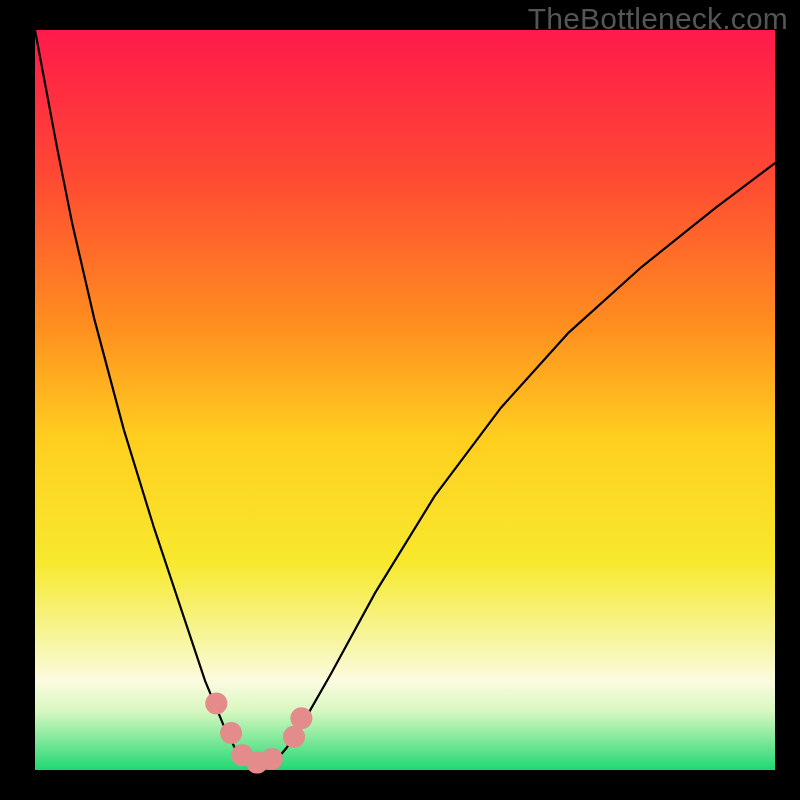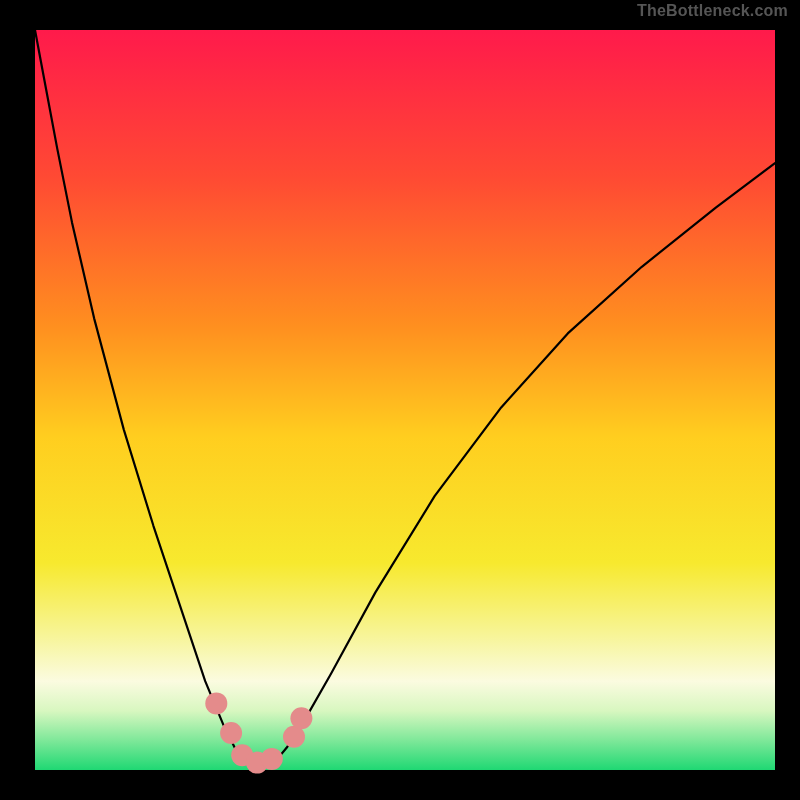--- a/index.html
+++ b/index.html
@@ -17,22 +17,22 @@
     top: 0;
     width: 800px;
     height: 800px;
     background: #000;
   }
   .watermark {
     position: absolute;
     top: 2px;
     right: 12px;
     color: #555;
-    font-size: 16px;
-    font-weight: 700;
+    font-size: 30px;
+    font-weight: 400;
     letter-spacing: 0.2px;
     pointer-events: none;
   }
   svg {
     position: absolute;
     left: 0;
     top: 0;
   }
 </style>
 </head>

